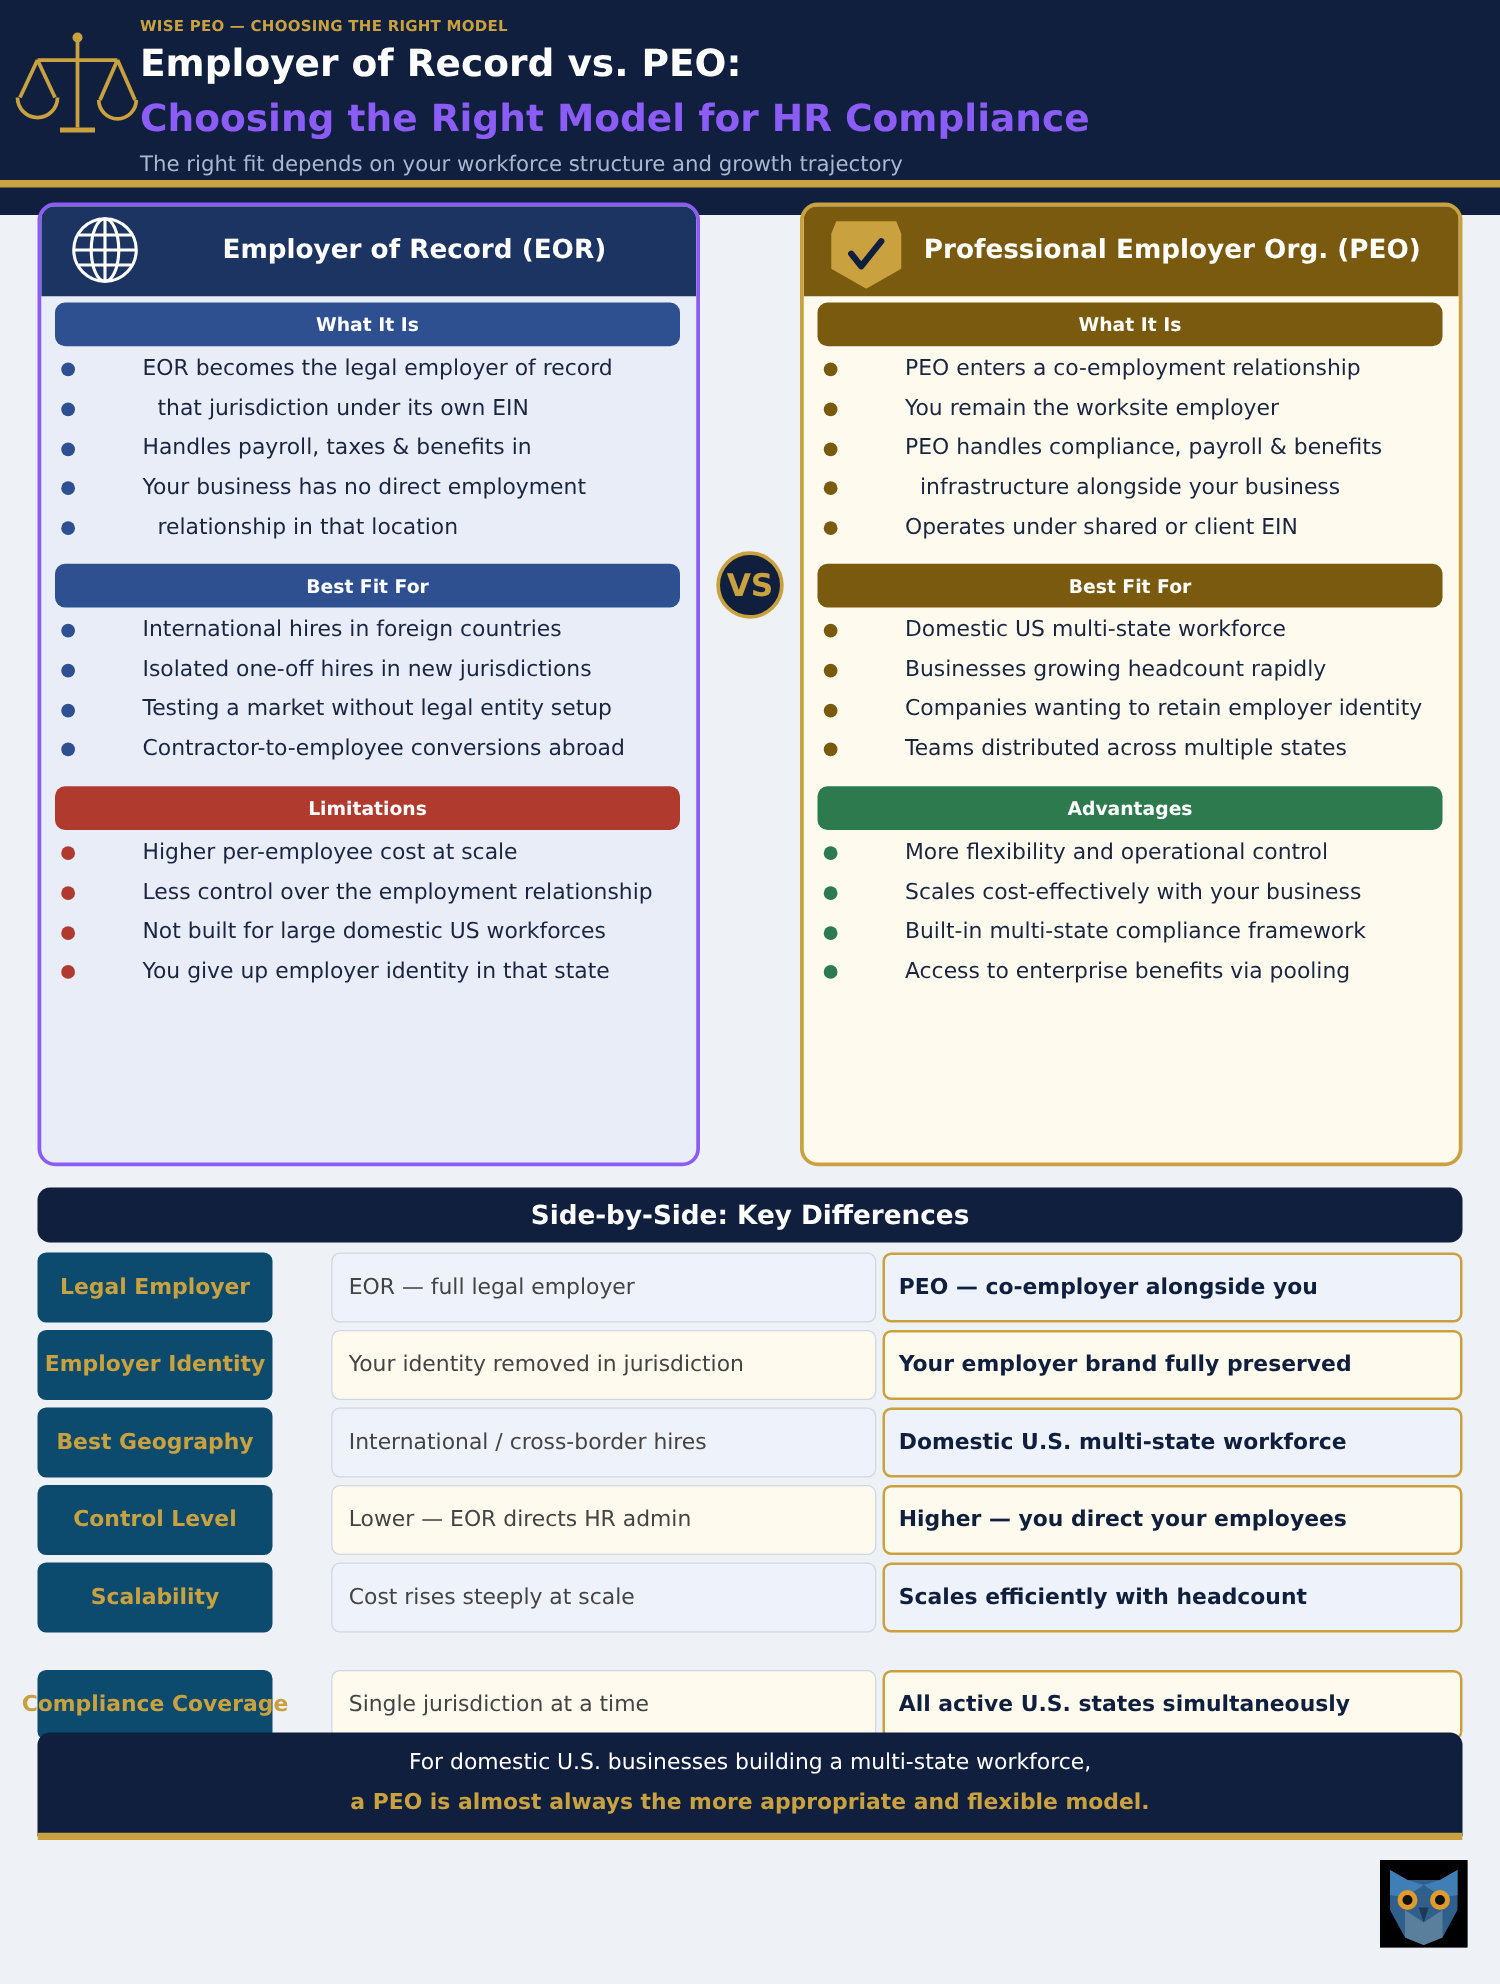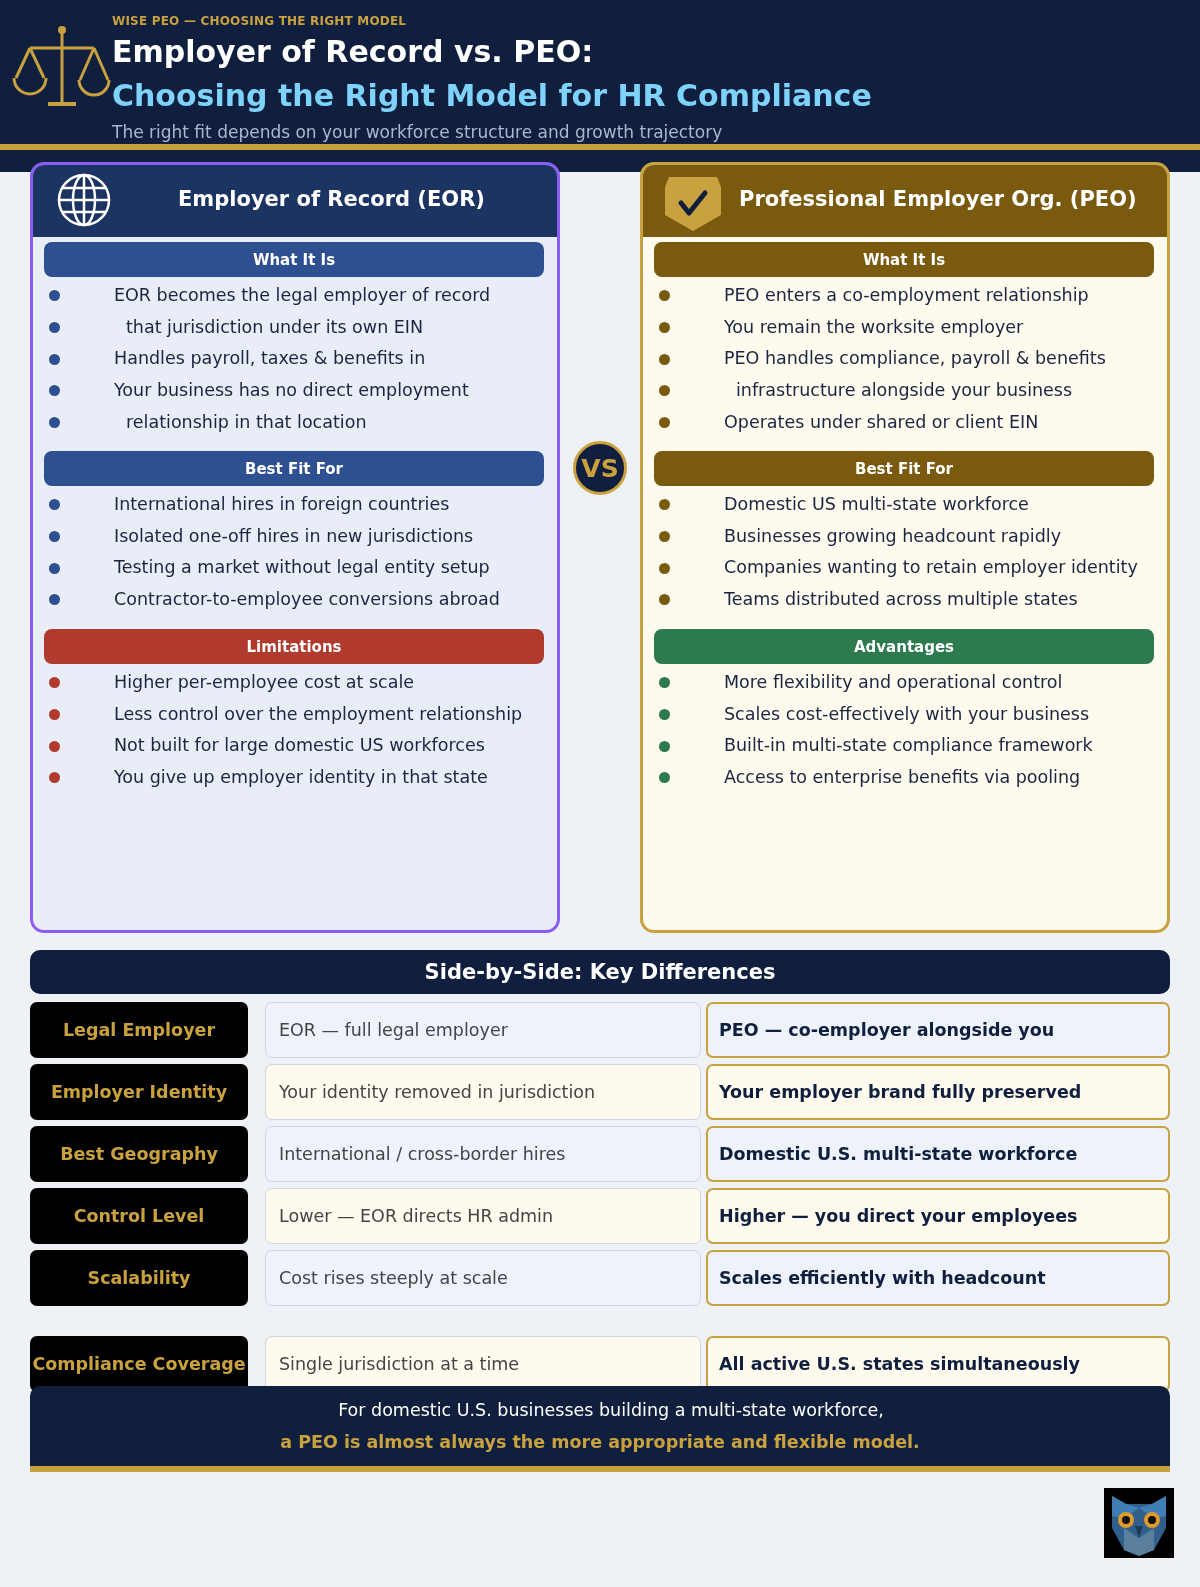--- a/index.html
+++ b/index.html
@@ -24,21 +24,21 @@
   .eyebrow {
     position: absolute; left: 112px; top: 14px;
     font-size: 12px; font-weight: bold; color: #c9a23f; letter-spacing: 0.2px;
   }
   .title1 {
     position: absolute; left: 112px; top: 34px;
     font-size: 30px; font-weight: bold; color: #ffffff;
   }
   .title2 {
     position: absolute; left: 112px; top: 78px;
-    font-size: 30px; font-weight: bold; color: #7dd3fc;
+    font-size: 30px; font-weight: bold; color: #8b5cf6;
   }
   .subtitle {
     position: absolute; left: 112px; top: 122px;
     font-size: 17px; color: #aab8cf;
   }
 
   
   .card {
     position: absolute; top: 162px; width: 530px; height: 771px;
     border-radius: 14px; overflow: hidden;
@@ -88,22 +88,22 @@
   }
 
   
   .table-title {
     position: absolute; left: 30px; top: 950px; width: 1140px; height: 44px;
     background: #0f1f3d; border-radius: 10px; color: #fff; font-weight: bold;
     font-size: 21px; display: flex; align-items: center; justify-content: center;
   }
   .row { position: absolute; left: 30px; width: 1140px; height: 56px; }
   .row-label {
-    position: absolute; left: 0; top: 0; width: 218px; height: 56px;
-    background: #000000; border-radius: 7px; color: #c9a23f;
+    position: absolute; left: 0; top: 0; width: 188px; height: 56px;
+    background: #0c4a6e; border-radius: 7px; color: #c9a23f;
     font-weight: bold; font-size: 17.5px;
     display: flex; align-items: center; justify-content: center; white-space: nowrap;
   }
   .row-eor {
     position: absolute; left: 235px; top: 0; width: 436px; height: 56px;
     border: 1px solid #cfd6e4; border-radius: 7px; color: #444;
     font-size: 17.5px; display: flex; align-items: center; padding-left: 13px;
   }
   .row-peo {
     position: absolute; left: 676px; top: 0; width: 464px; height: 56px;
@@ -114,21 +114,21 @@
   .bg-cream { background: #fefaee; }
 
   
   .footer {
     position: absolute; left: 30px; top: 1386px; width: 1140px; height: 86px;
     background: #0f1f3d; border-radius: 10px 10px 0 0;
     border-bottom: 6px solid #c9a23f;
     text-align: center;
   }
   .footer-line1 {
-    position: absolute; left: 11px; width: 100%; top: 14px;
+    position: absolute; left: 0; width: 100%; top: 14px;
     color: #fff; font-size: 17.5px;
   }
   .footer-line2 {
     position: absolute; left: 0; width: 100%; top: 46px;
     color: #c9a23f; font-size: 17.5px; font-weight: bold;
   }
   .owl-logo {
     position: absolute; left: 1104px; top: 1488px; width: 70px; height: 70px;
     background: #000;
   }

